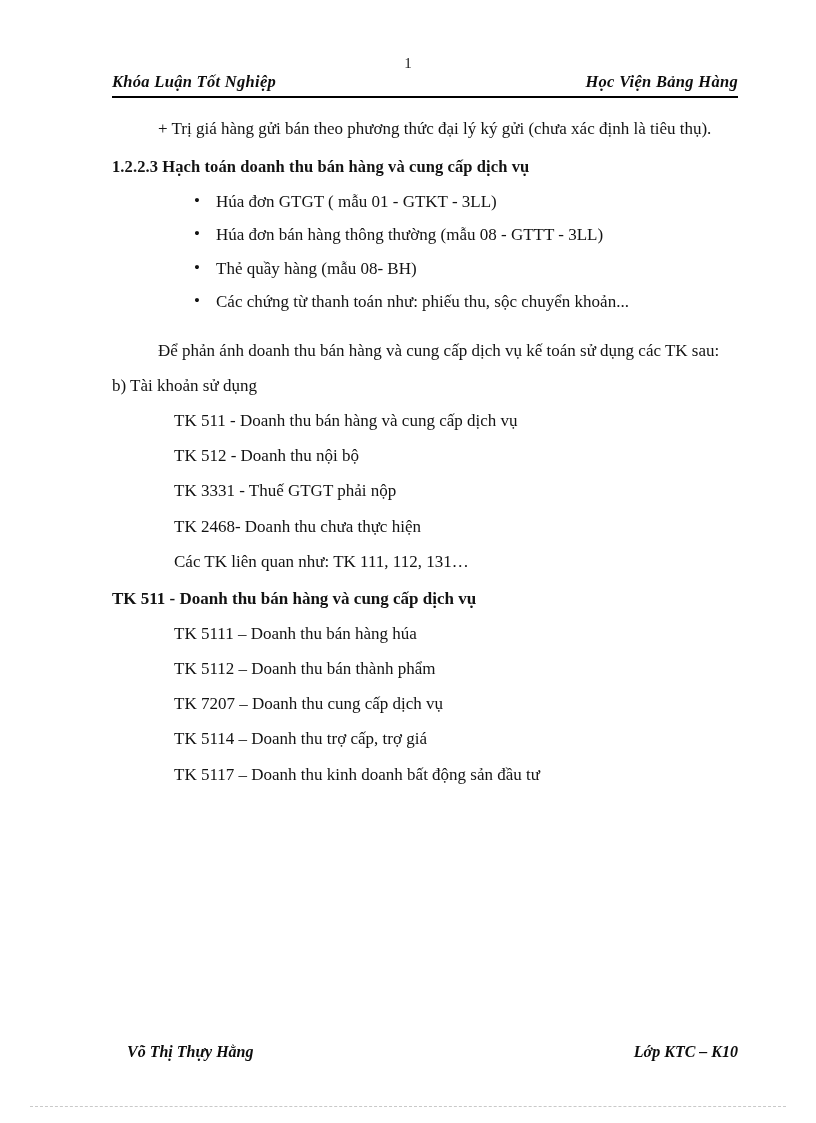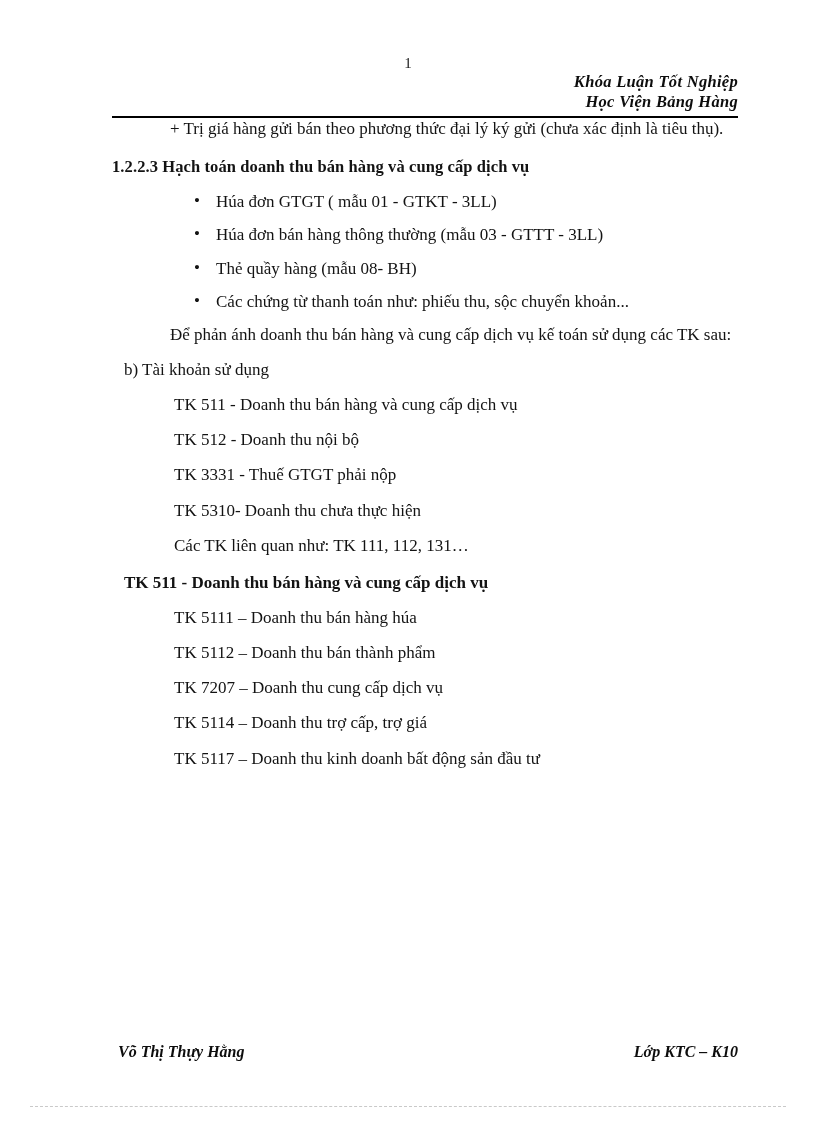--- a/index.html
+++ b/index.html
@@ -36,47 +36,46 @@
     display: flex;
     justify-content: space-between;
     align-items: flex-end;
     font-weight: bold;
     font-style: italic;
     font-size: 16.5px;
     letter-spacing: 0.3px;
     color: #0d0d0d;
     padding-bottom: 4px;
     border-bottom: 2px solid #000000;
-    flex-direction: column;
   }
   .content {
     position: absolute;
     top: 112px;
     left: 112px;
     right: 78px;
     font-size: 17px;
     line-height: 1.95;
     color: #131313;
   }
   .para {
-    margin: 0 0 2px 12px;
+    margin: 0 0 2px 0;
     text-align: justify;
   }
   .indent {
     text-indent: 46px;
   }
   .heading {
     margin: 6px 0 2px 0;
     font-weight: bold;
     font-size: 16.5px;
     letter-spacing: 0.1px;
   }
   ul.bullets {
     list-style: none;
-    margin: 0 0 0 0;
+    margin: 0 0 16px 0;
     padding: 0 0 0 104px;
   }
   ul.bullets li {
     position: relative;
     margin: 0;
     padding: 0;
     line-height: 1.95;
   }
   ul.bullets li::before {
     content: "\2022";
@@ -89,21 +88,21 @@
     margin-left: 62px;
   }
   .tk-heading {
     font-weight: bold;
     font-size: 17px;
     margin-top: 4px;
   }
   .footer {
     position: absolute;
     bottom: 62px;
-    left: 118px;
+    left: 127px;
     right: 78px;
     display: flex;
     justify-content: space-between;
     align-items: flex-end;
     font-weight: bold;
     font-style: italic;
     font-size: 16px;
     color: #0d0d0d;
   }
   .bottom-rule {
@@ -128,33 +127,33 @@
 
   <div class="content">
 
     <p class="para indent">+ Trị giá hàng gửi bán theo phương thức đại lý ký gửi (chưa xác định là tiêu thụ).</p>
 
     <p class="heading">1.2.2.3 Hạch toán doanh thu bán hàng và cung cấp dịch vụ</p>
 
 
     <ul class="bullets">
       <li>Húa đơn GTGT ( mẫu 01 - GTKT - 3LL)</li>
-      <li>Húa đơn bán hàng thông thường (mẫu 03 - GTTT - 3LL)</li>
+      <li>Húa đơn bán hàng thông thường (mẫu 08 - GTTT - 3LL)</li>
       <li>Thẻ quầy hàng (mẫu 08- BH)</li>
       <li>Các chứng từ thanh toán như: phiếu thu, sộc chuyển khoản...</li>
     </ul>
 
     <p class="para indent">Để phản ánh doanh thu bán hàng và cung cấp dịch vụ kế toán sử dụng các TK sau:</p>
 
     <p class="para">b) Tài khoản sử dụng</p>
 
     <p class="para tk-line">TK 511 - Doanh thu bán hàng và cung cấp dịch vụ</p>
     <p class="para tk-line">TK 512 - Doanh thu nội bộ</p>
     <p class="para tk-line">TK 3331 - Thuế GTGT phải nộp</p>
-    <p class="para tk-line">TK 5310- Doanh thu chưa thực hiện</p>
+    <p class="para tk-line">TK 2468- Doanh thu chưa thực hiện</p>
     <p class="para tk-line">Các TK liên quan như: TK 111, 112, 131…</p>
 
     <p class="para tk-heading">TK 511 - Doanh thu bán hàng và cung cấp dịch vụ</p>
 
 
     <p class="para tk-line">TK 5111 – Doanh thu bán hàng húa</p>
     <p class="para tk-line">TK 5112 – Doanh thu bán thành phẩm</p>
     <p class="para tk-line">TK 7207 – Doanh thu cung cấp dịch vụ</p>
     <p class="para tk-line">TK 5114 – Doanh thu trợ cấp, trợ giá</p>
     <p class="para tk-line">TK 5117 – Doanh thu kinh doanh bất động sản đầu tư</p>

